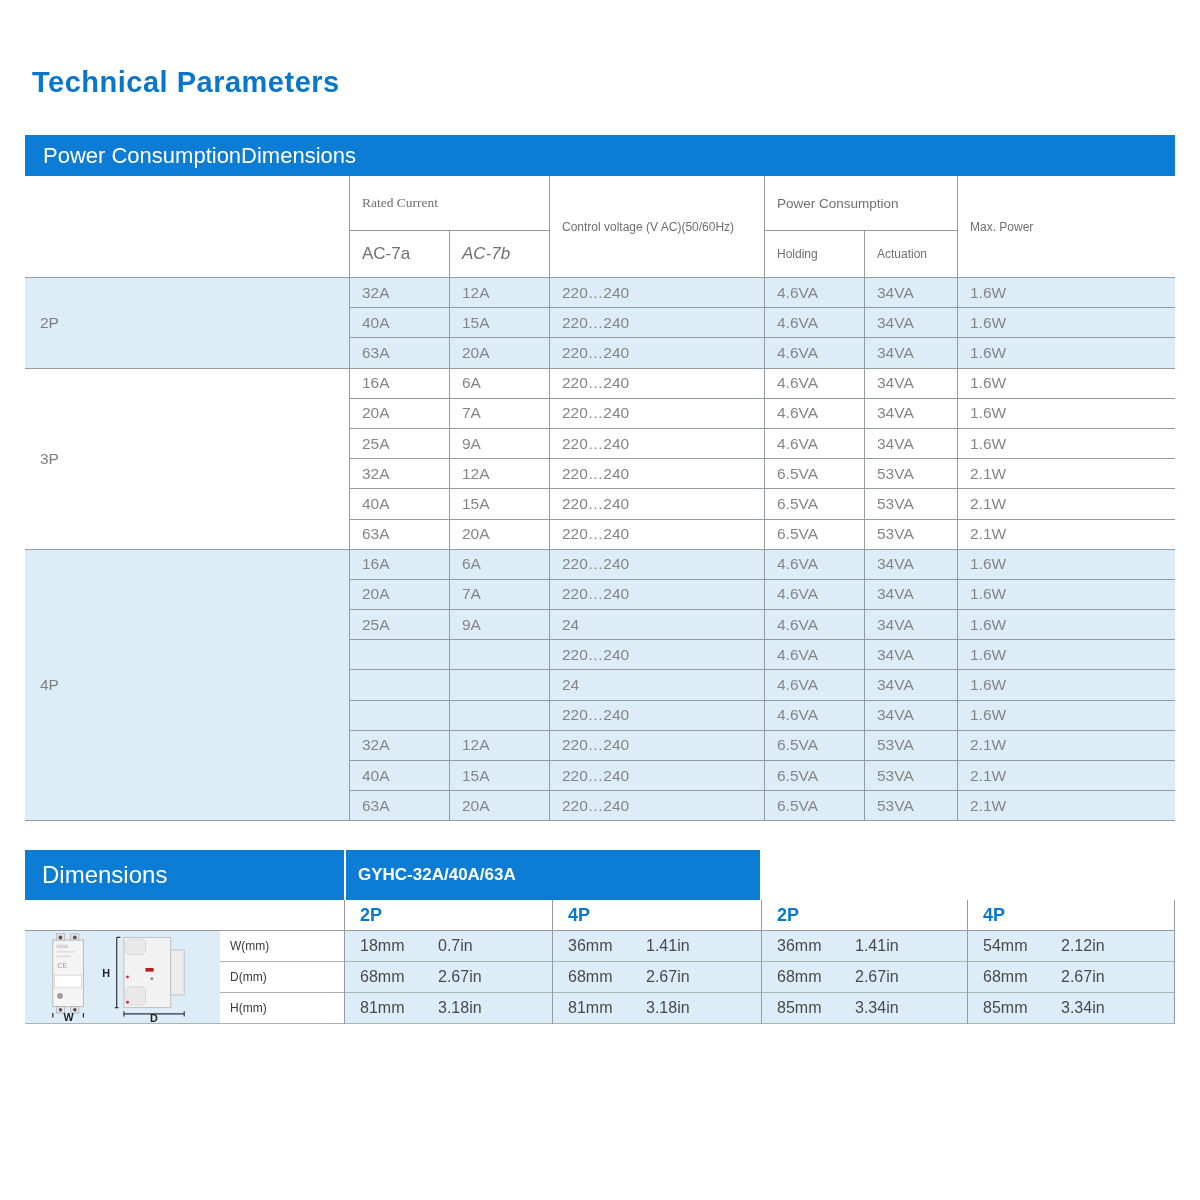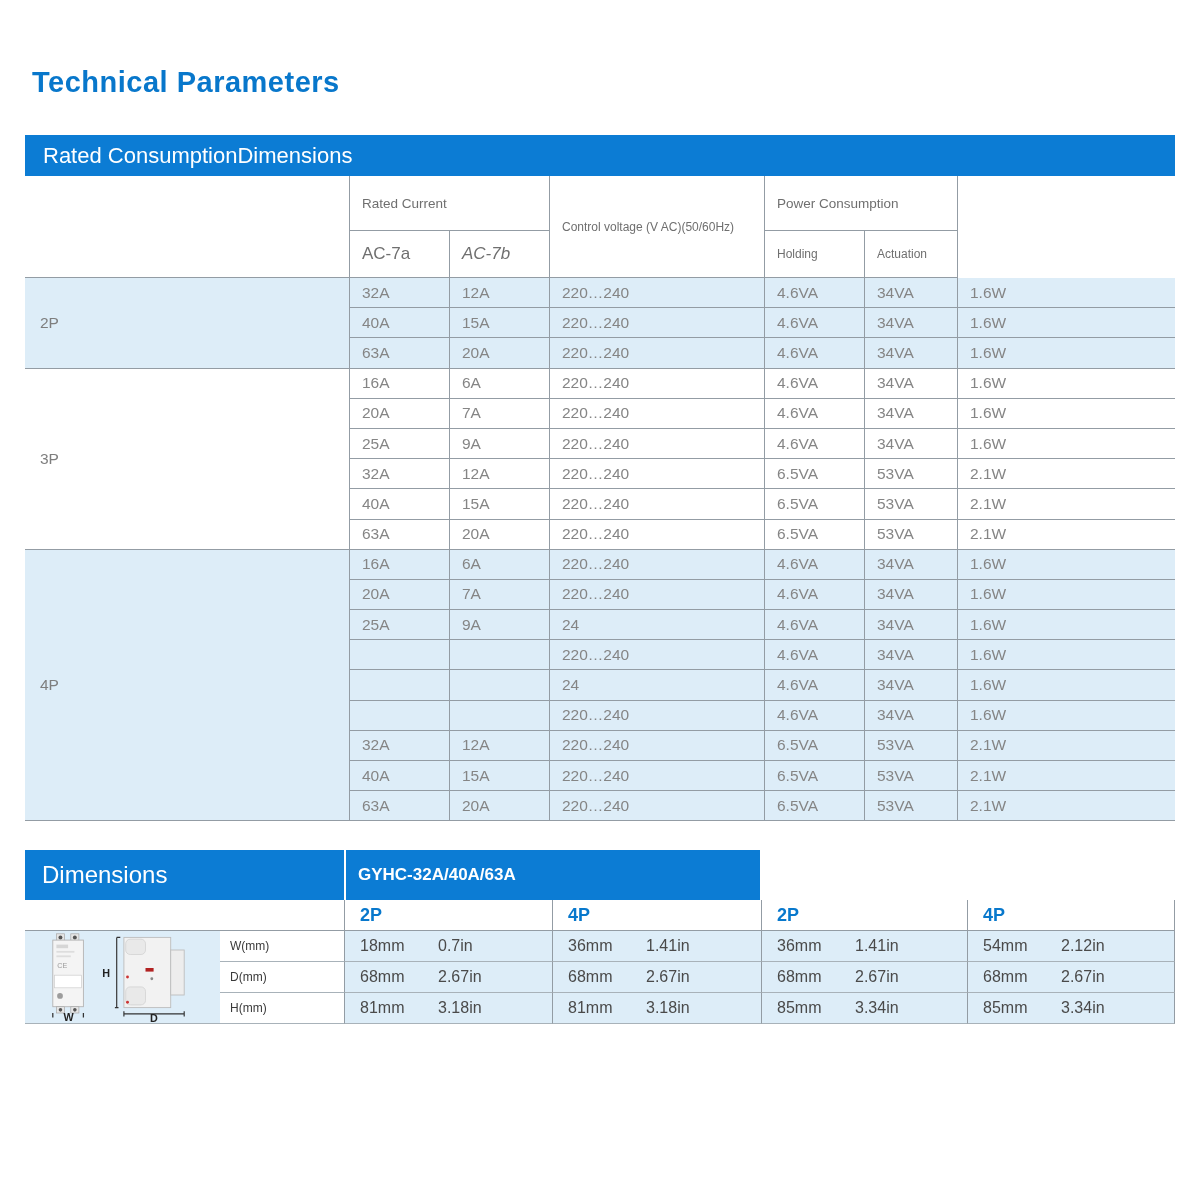--- a/index.html
+++ b/index.html
@@ -62,28 +62,29 @@
   .img-cell{grid-column:1;grid-row:2 / span 3;background:#ddedf8;border-bottom:1px solid #a8b2b9;
             display:flex;align-items:center;justify-content:center;}
 </style>
 </head>
 <body>
 
 <h1 class="page-title">Technical Parameters</h1>
 
 <section class="power-section">
   <div class="section-bar">
-    <span>Rated ConsumptionDimensions</span>
+    <span>Power ConsumptionDimensions</span>
   </div>
   <div class="power-grid" id="power-grid">
 
     <div class="cell hcell" style="grid-column:1;grid-row:1 / span 2;"></div>
-    <div class="cell hcell h-sm" style="grid-column:2 / span 2;grid-row:1;">Rated Current</div>
+    <div class="cell hcell h-sm" style="grid-column:2 / span 2;grid-row:1;font-family:Liberation Serif, serif;">Rated Current</div>
     <div class="cell hcell h-md" style="grid-column:4;grid-row:1 / span 2;">Control voltage (V AC)(50/60Hz)</div>
     <div class="cell hcell h-sm" style="grid-column:5 / span 2;grid-row:1;">Power Consumption</div>
+    <div class="cell hcell h-md no-r" style="grid-column:7;grid-row:1 / span 2;">Max. Power</div>
     <div class="cell hcell h-lg" style="grid-column:2;grid-row:2;">AC-7a</div>
     <div class="cell hcell h-lg" style="grid-column:3;grid-row:2;font-style:italic;">AC-7b</div>
     <div class="cell hcell h-md" style="grid-column:5;grid-row:2;">Holding</div>
     <div class="cell hcell h-md" style="grid-column:6;grid-row:2;">Actuation</div>
 
   <div class="cell pcell bg-lt" style="grid-area: 3 / 1 / span 3;">2P</div>
       <div class="cell dcell bg-lt" style="grid-area: 3 / 2;">32A</div>
       <div class="cell dcell bg-lt" style="grid-area: 3 / 3;">12A</div>
       <div class="cell dcell bg-lt" style="grid-area: 3 / 4;">220…240</div>
       <div class="cell dcell bg-lt" style="grid-area: 3 / 5;">4.6VA</div>

